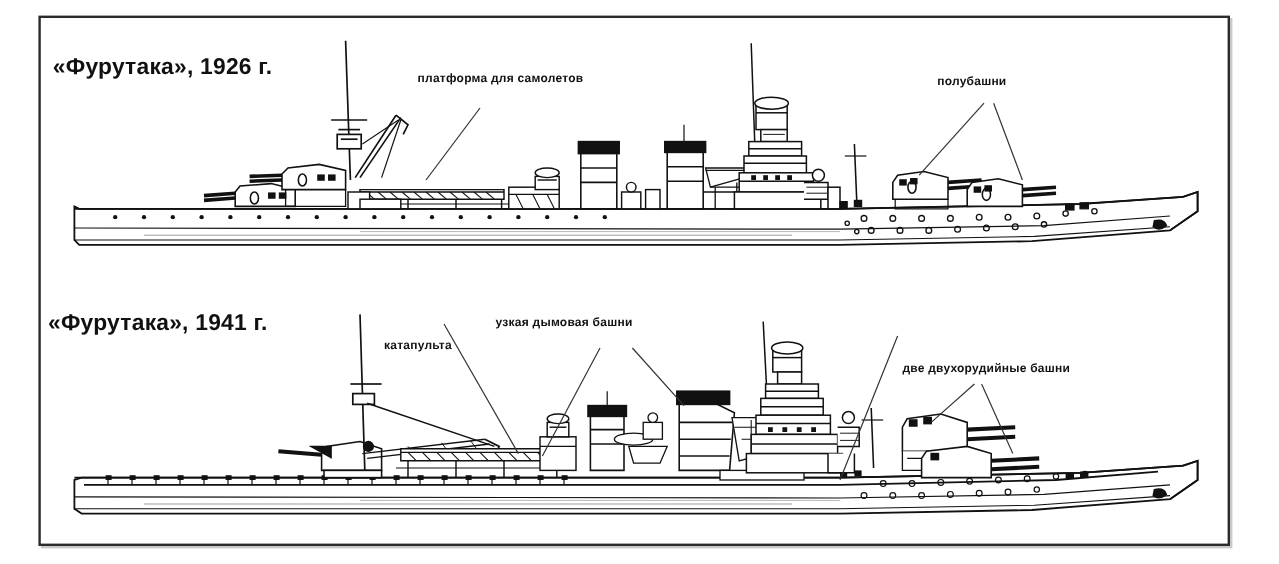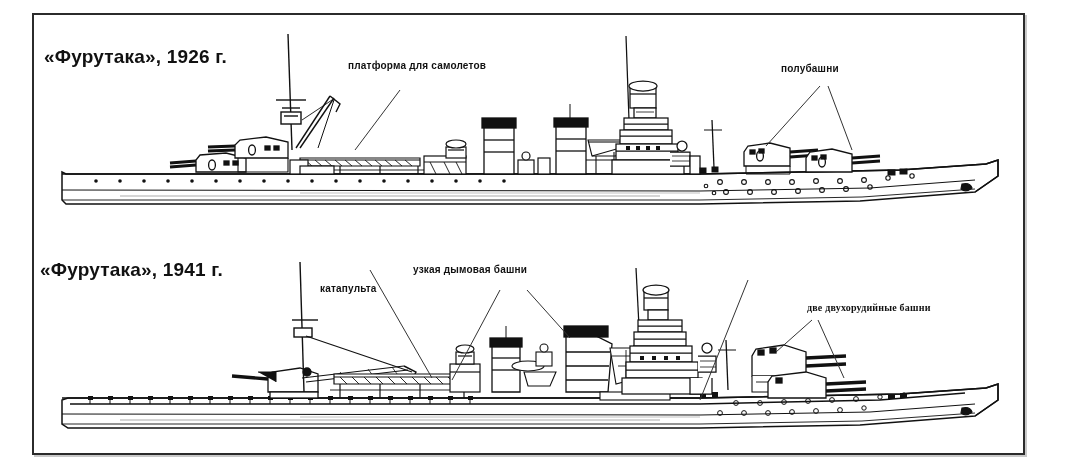--- a/index.html
+++ b/index.html
@@ -457,14 +457,14 @@
   <div class="lbl callout" style="left:781px;top:63px;text-align:right;">полубашни</div>
 
   <div class="lbl title" style="left:40px;top:259px;text-align:center;">«Фурутака», 1941 г.</div>
 
 
   <div class="lbl callout" style="left:320px;top:247px;margin-top:36px;">катапульта</div>
 
   <div class="lbl callout" style="left:413px;top:264px;">узкая дымовая башни</div>
 
 
-  <div class="lbl callout" style="left:807px;top:302px;font-family:Liberation Serif, serif;">две двухорудийные башни</div>
+  <div class="lbl callout" style="left:752px;top:302px;">две двухорудийные башни</div>
 </div>
 
 </body></html>

